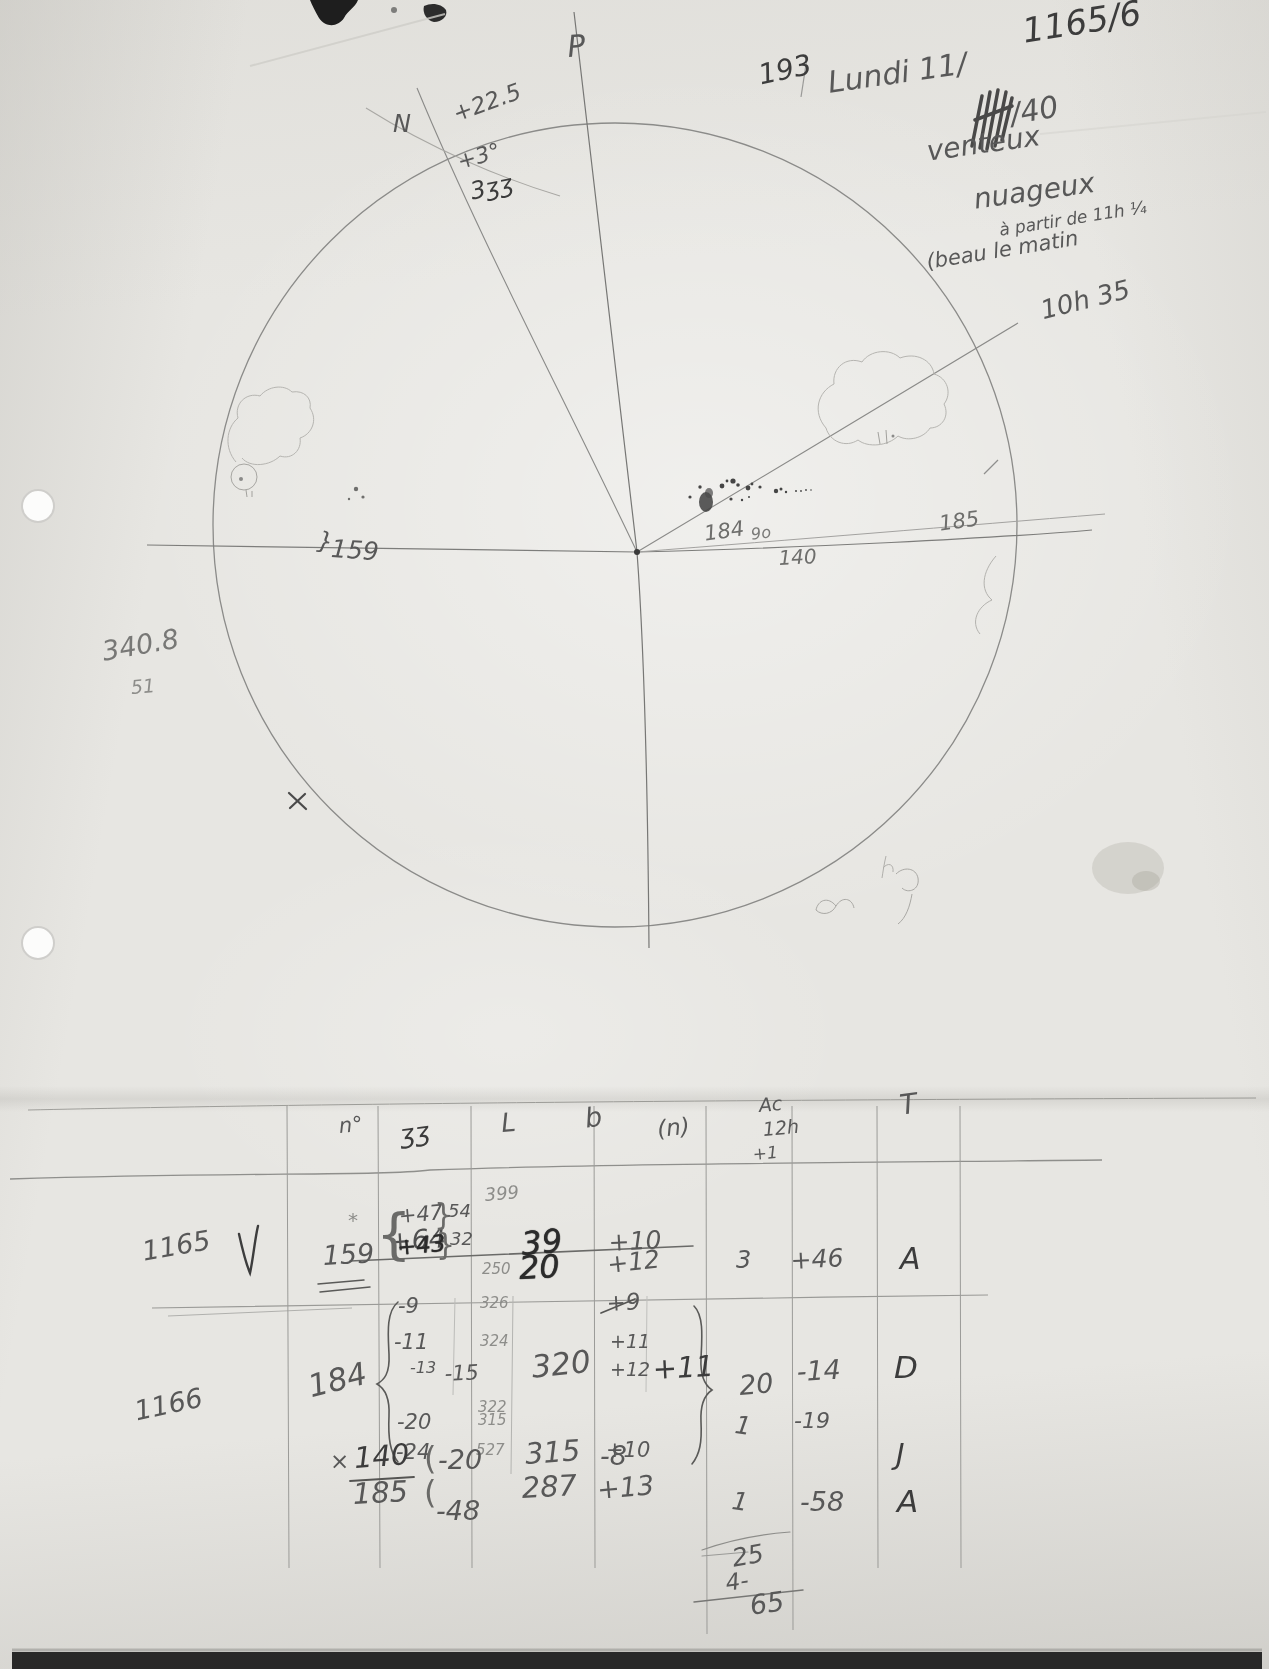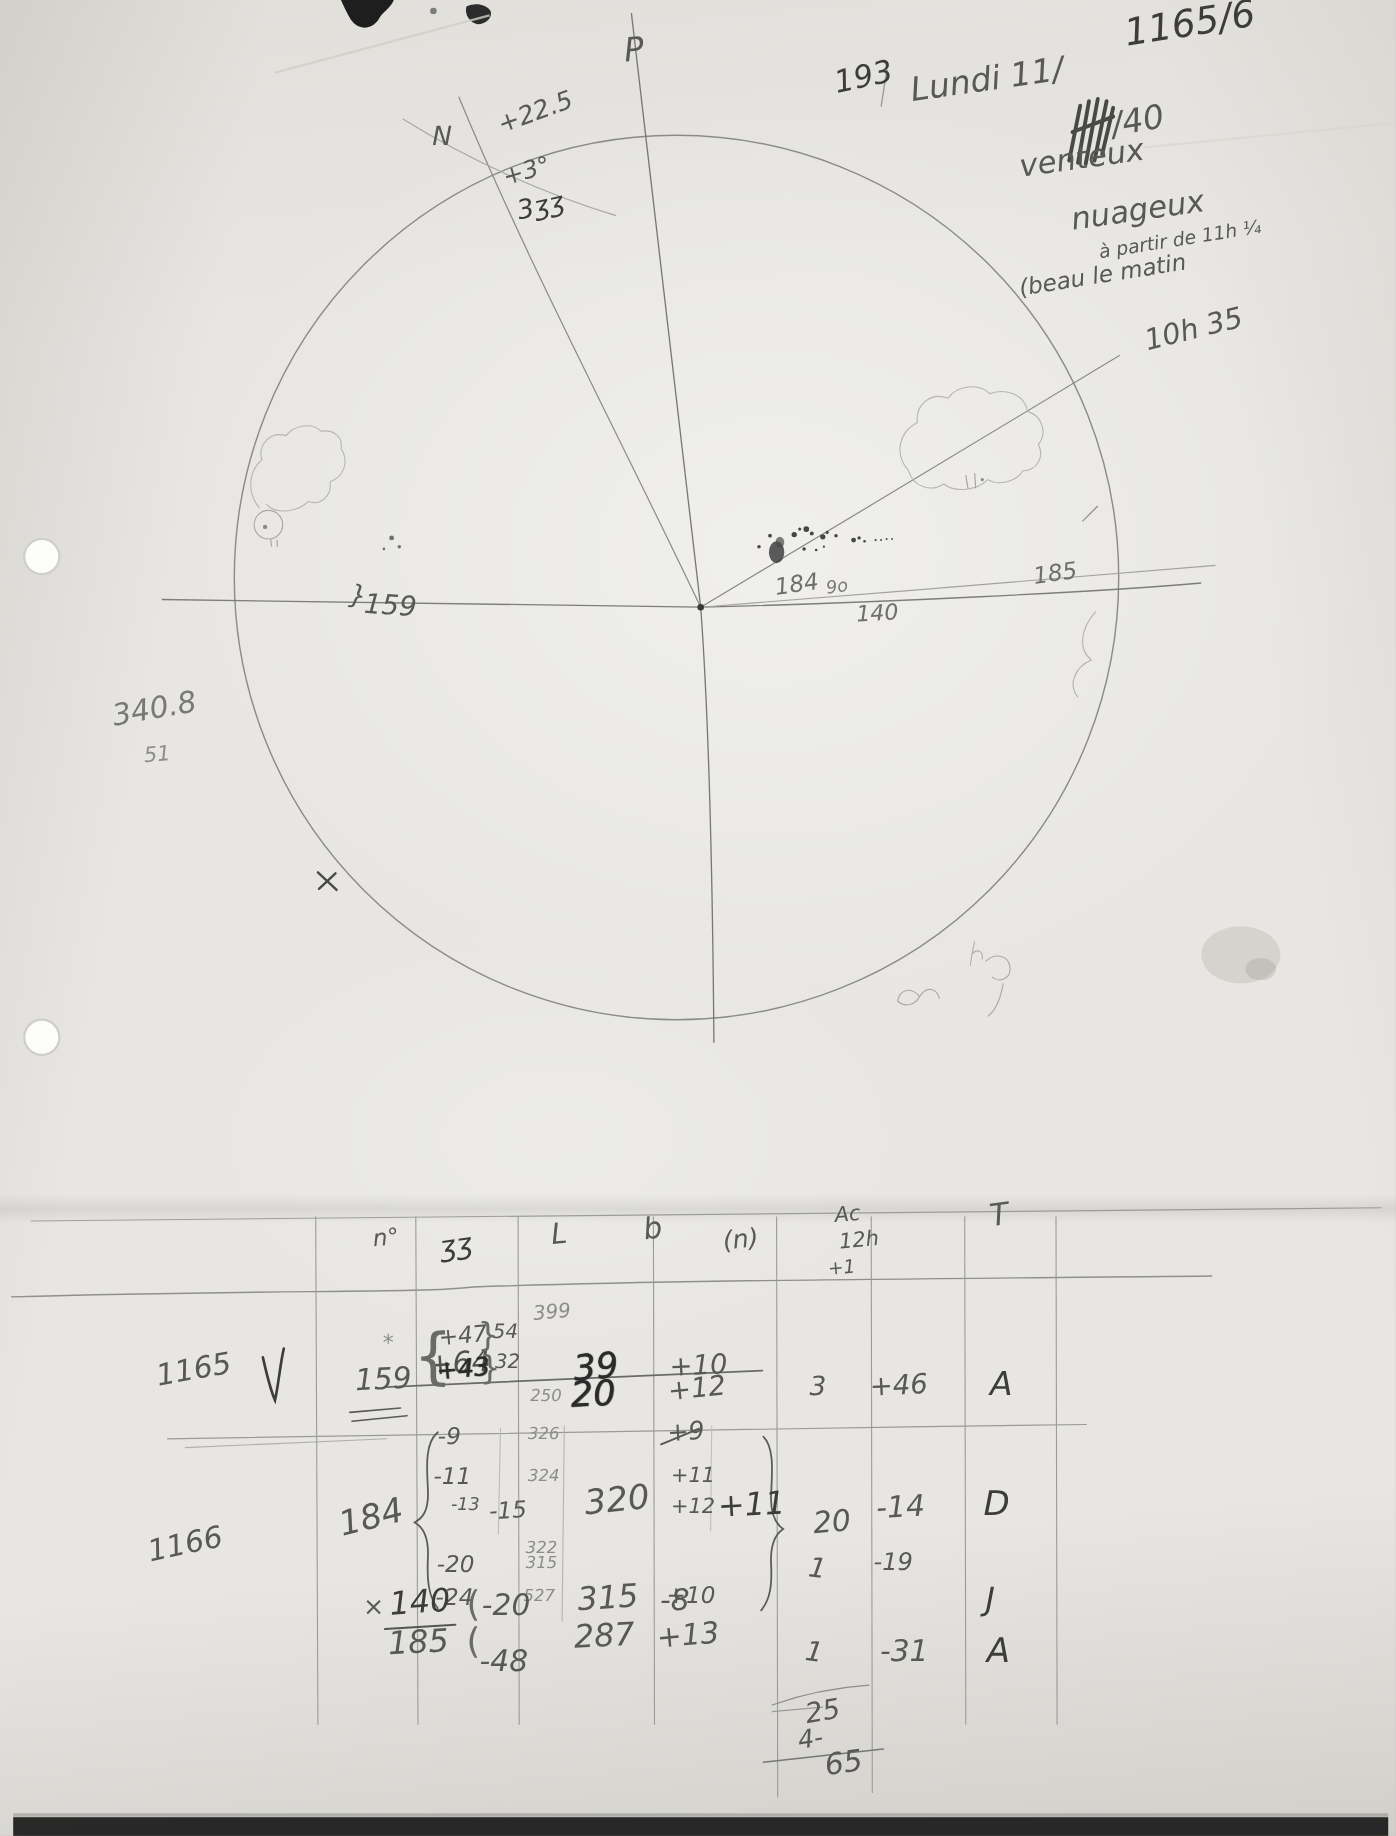--- a/index.html
+++ b/index.html
@@ -237,20 +237,20 @@
   <span class="hw" style="left:737px;top:1412px;font-size:25px;transform:rotate(8deg);">1</span>
   <span class="hw" style="left:794px;top:1410px;font-size:22px;">-19</span>
   <span class="hw hw-dark" style="left:896px;top:1440px;font-size:29px;">J</span>
 
   <span class="hw" style="left:352px;top:1480px;font-size:29px;transform:rotate(-3deg);">185</span>
   <span class="hw" style="left:424px;top:1476px;font-size:32px;font-style:normal;color:#6a6a68;">(</span>
   <span class="hw" style="left:436px;top:1478px;font-size:27px;margin-top:19px;">-48</span>
   <span class="hw" style="left:521px;top:1474px;font-size:29px;transform:rotate(-3deg);">287</span>
   <span class="hw" style="left:596px;top:1476px;font-size:27px;transform:rotate(-5deg);">+13</span>
   <span class="hw" style="left:734px;top:1488px;font-size:25px;transform:rotate(8deg);">1</span>
-  <span class="hw" style="left:800px;top:1488px;font-size:27px;">-31</span>
+  <span class="hw" style="left:800px;top:1488px;font-size:27px;">-58</span>
   <span class="hw hw-dark" style="left:897px;top:1486px;font-size:31px;">A</span>
 
   <span class="hw" style="left:730px;top:1546px;font-size:25px;transform:rotate(-10deg);">25</span>
   <span class="hw" style="left:724px;top:1572px;font-size:23px;transform:rotate(-8deg);">4-</span>
   <span class="hw" style="left:748px;top:1592px;font-size:27px;transform:rotate(-8deg);">65</span>
 
 </div>
 
 </body></html>

